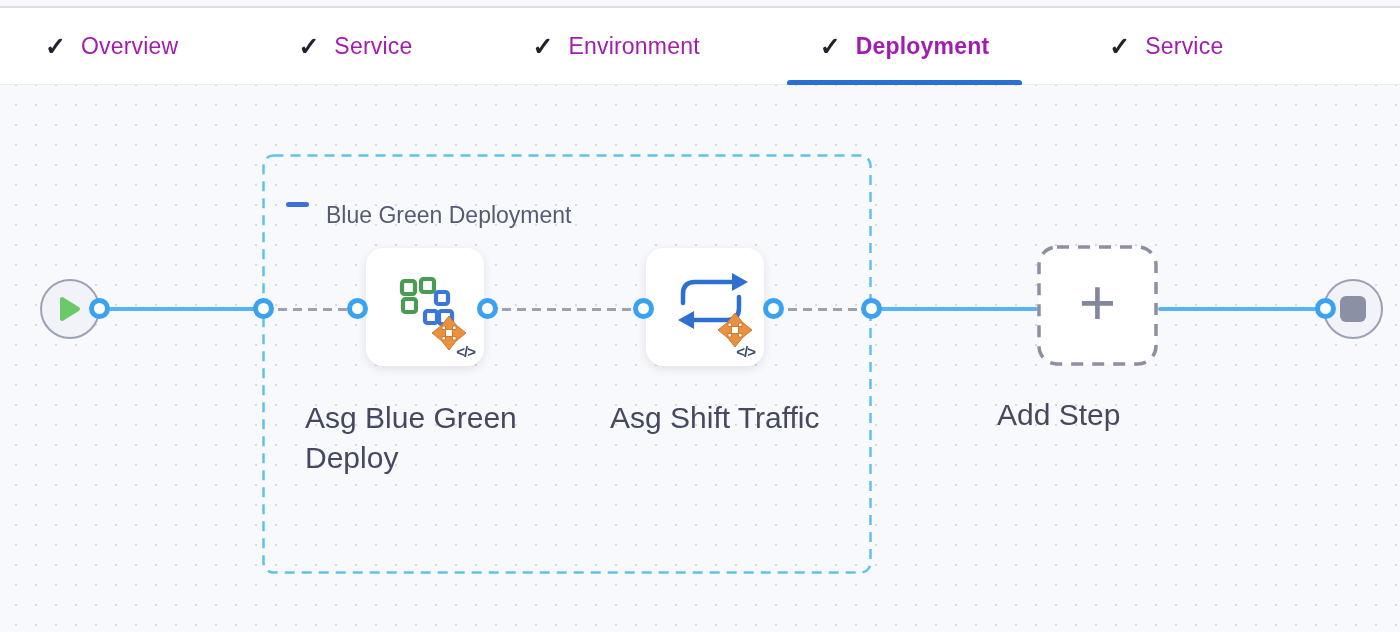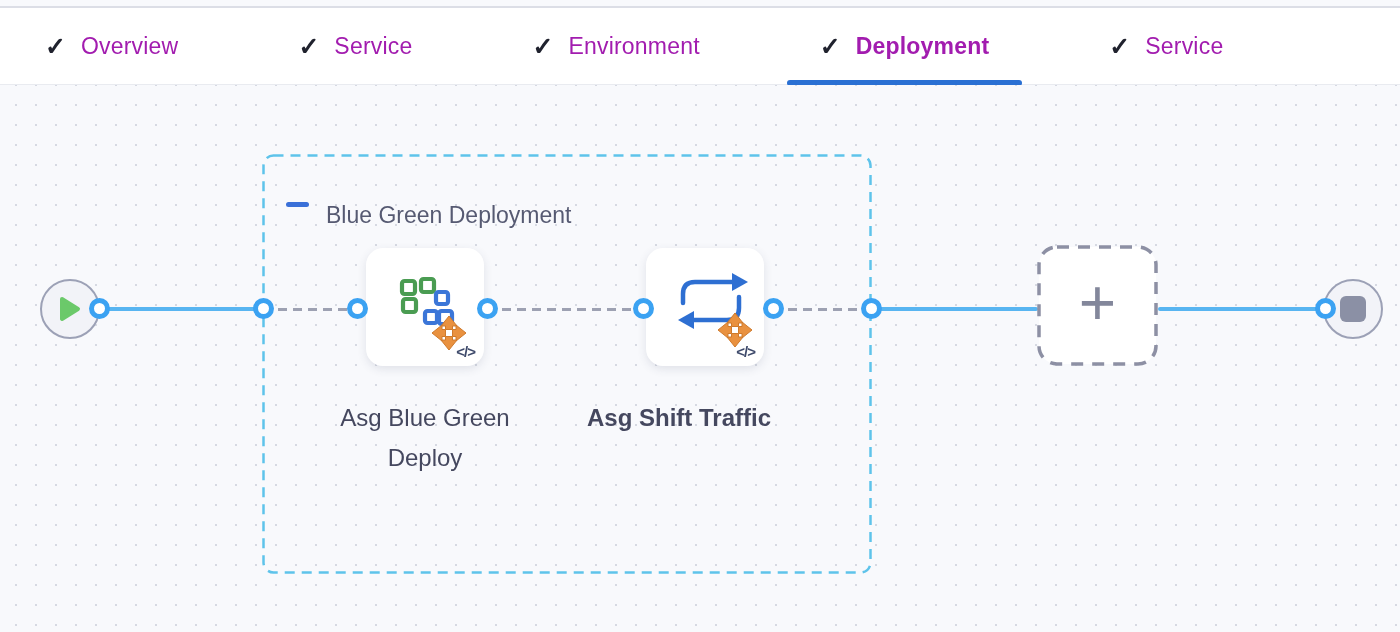--- a/index.html
+++ b/index.html
@@ -55,21 +55,21 @@
 
   
   .add-step-node { position:absolute; left:1037px; top:160px; width:121px; height:121px; z-index:2;
                    cursor:pointer; }
   .add-step-node svg { position:absolute; inset:0; }
   .plus-glyph { position:absolute; inset:0; display:flex; align-items:center;
                 justify-content:center; font-size:64px; font-weight:400; color:#83879b;
                 line-height:1; padding-bottom:6px; }
 
   
-  .node-label { position:absolute; text-align:center; font-size:24px; line-height:40px;
+  .node-label { position:absolute; font-size:30px; line-height:40px;
                 color:#45485f; z-index:2; }
 </style>
 </head>
 <body>
 
 <div class="top-strip"></div>
 <div class="tabbar">
   <div class="tab">
     <span class="check">✓</span>
     <span class="tab-label">Overview</span>
@@ -170,15 +170,16 @@
       <rect x="2" y="2" width="117" height="117" rx="18" fill="#ffffff" stroke="#8d90a4" stroke-width="3.5" stroke-dasharray="12 9"></rect>
     </svg>
     <span class="plus-glyph">+</span>
   </div>
 
   <div class="terminal" style="left:1323px;">
     <span class="stop-square"></span>
   </div>
 
   <div class="node-label" style="left:305px; top:313px; width:240px;">Asg Blue Green Deploy</div>
-  <div class="node-label" style="left:559px; top:313px; width:240px;font-weight:bold;">Asg Shift Traffic</div>
+  <div class="node-label" style="left:610px; top:313px; width:240px;">Asg Shift Traffic</div>
+  <div class="node-label" style="left:997px; top:310px; width:200px;">Add Step</div>
 
 </div>
 
 </body></html>

